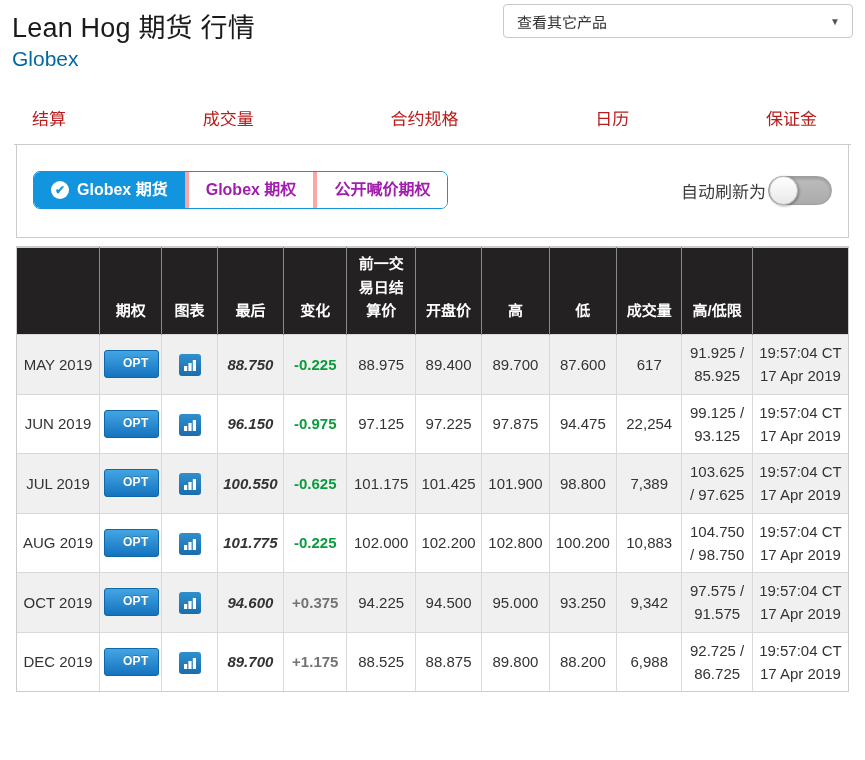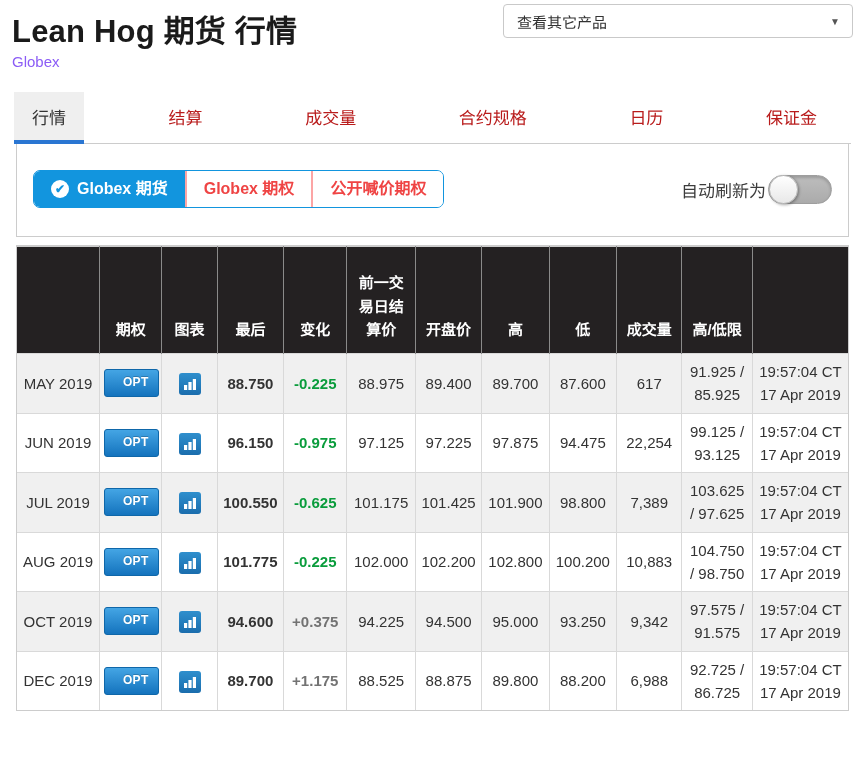--- a/index.html
+++ b/index.html
@@ -5,22 +5,22 @@
   * { box-sizing: border-box; margin: 0; padding: 0; }
   body {
     width: 865px;
     background: #fff;
     font-family: "Liberation Sans", "DejaVu Sans", sans-serif;
     color: #333;
   }
   .page { padding: 6px 12px 0 12px; position: relative; }
 
   
-  .page-title { font-size: 31px; font-weight: bold; color: #1a1a1a; letter-spacing: 0.2px; }
-  .page-subtitle { font-size: 15px; color: #8b5cf6; margin-top: 2px; }
+  .page-title { font-size: 27px; font-weight: normal; color: #1a1a1a; letter-spacing: 0.2px; }
+  .page-subtitle { font-size: 21px; color: #0369a1; margin-top: 2px; }
   .product-select {
     position: absolute; top: 4px; right: 12px;
     width: 350px; height: 34px;
     border: 1px solid #c9c9c9; border-radius: 4px;
     background: #fff;
     display: flex; align-items: center; justify-content: space-between;
     padding: 0 12px 0 13px;
     font-size: 15px; color: #333; cursor: pointer;
   }
   .product-select .caret { font-size: 10px; color: #555; }
@@ -51,24 +51,24 @@
     border: 1px solid #cccccc; border-top: none;
     padding: 26px 16px 28px 16px;
     display: flex; justify-content: space-between; align-items: center;
   }
   .segmented {
     display: flex;
     border: 1px solid #1295de; border-radius: 7px;
     overflow: hidden;
   }
   .segment {
-    background: #fff; color: #ef4444;
+    background: #fff; color: #a21caf;
     font-size: 16px; font-weight: bold;
     padding: 8px 17px;
-    border: none; border-left: 2px solid #fca5a5;
+    border: none; border-left: 4px solid #fca5a5;
     cursor: pointer; display: flex; align-items: center; gap: 8px;
     line-height: 20px;
   }
   .segment:first-child { border-left: none; }
   .segment.active { background: #1295de; color: #fff; }
   .check-icon {
     width: 18px; height: 18px; border-radius: 50%;
     background: #fff; color: #1295de;
     font-size: 12px; line-height: 18px; text-align: center;
     display: inline-block; font-weight: bold;
@@ -94,38 +94,38 @@
   .data-box { margin: 8px 4px 0 4px; border: 1px solid #cccccc; }
   .disclaimer {
     padding: 44px 12px 20px 10px;
     font-size: 13.5px; color: #666;
   }
   table.quotes { width: 100%; border-collapse: collapse; table-layout: fixed; }
   table.quotes thead th {
     background: #242122; color: #fff;
     font-size: 15px; font-weight: bold;
     vertical-align: bottom; text-align: center;
-    height: 107px; padding: 0 6px 12px 6px;
+    height: 87px; padding: 0 6px 12px 6px;
     border-right: 1px solid #8a8a8a;
     border-top: 1px solid #cccccc;
     line-height: 1.55;
   }
   table.quotes thead th:last-child { border-right: none; }
   table.quotes td {
     font-size: 15px; color: #333;
     text-align: center; vertical-align: middle;
     height: 59px; padding: 6px 4px;
     border-right: 1px solid #d9d9d9;
     border-top: 1px solid #d9d9d9;
     line-height: 1.55;
   }
   table.quotes td:last-child { border-right: none; }
   table.quotes tbody tr:nth-child(odd) { background: #f0f0f0; }
   table.quotes tbody tr:nth-child(even) { background: #ffffff; }
-  td.c-last { font-weight: bold; }
+  td.c-last { font-weight: bold; font-style: italic; }
   td.c-change { font-weight: bold; }
   td.c-change.down { color: #0a9c3c; }
   td.c-change.up   { color: #737373; }
   td.c-vol { text-align: right; padding-right: 11px; }
   td.c-limit { text-align: left; padding-left: 9px; }
   td.c-time  { text-align: left; padding-left: 9px; margin-left: 43px; }
   .opt-btn {
     display: inline-block;
     background: linear-gradient(#44a5e4, #1473bd);
     border: 1px solid #0f67a9; border-radius: 3px;
@@ -148,21 +148,20 @@
 
   <h1 class="page-title">Lean Hog 期货 行情</h1>
   <div class="page-subtitle">Globex</div>
 
   <div class="product-select">
     <span>查看其它产品</span>
     <span class="caret">▼</span>
   </div>
 
   <nav class="tabs">
-    <a class="tab active">行情</a>
     <a class="tab">结算</a>
     <a class="tab">成交量</a>
     <a class="tab">合约规格</a>
     <a class="tab">日历</a>
     <a class="tab">保证金</a>
   </nav>
 
   <div class="controls-box">
     <div class="segmented">
       <button class="segment active">

